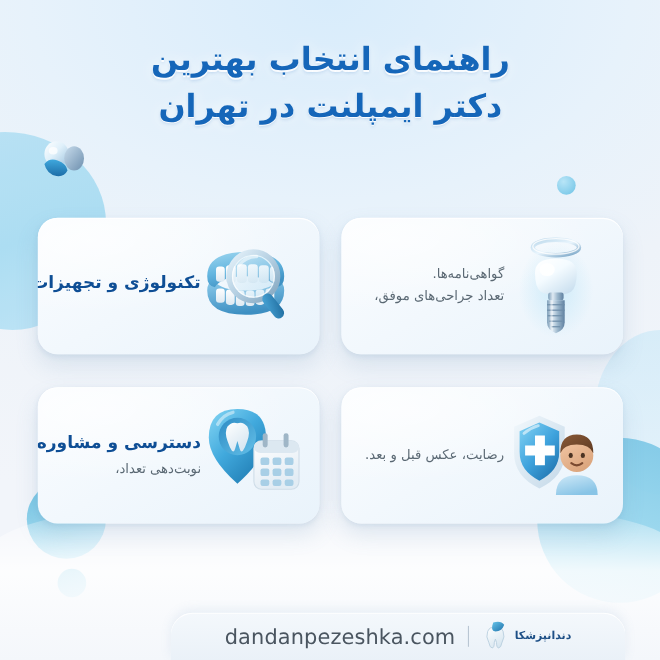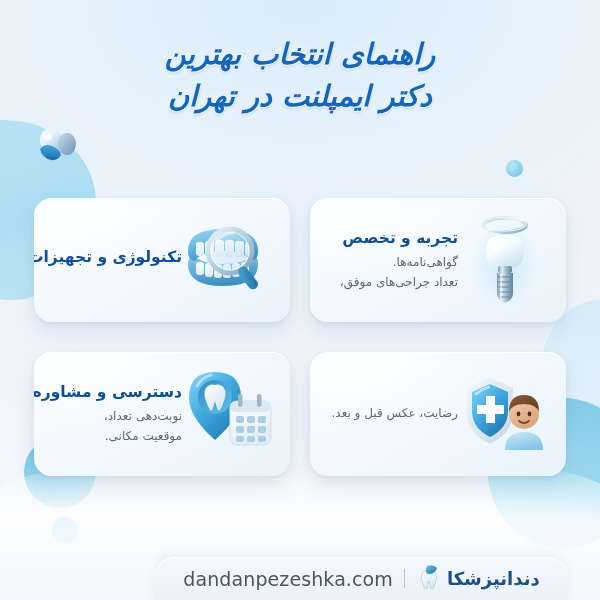--- a/index.html
+++ b/index.html
@@ -105,21 +105,20 @@
     font-weight: 700;
     font-size: 29px;
     line-height: 1.45;
     color: #1566b9;
     letter-spacing: -.2px;
     text-shadow:
       0 0 14px rgba(255,255,255,.85),
       0 1px 0 rgba(255,255,255,.9),
       0 2px 3px rgba(21,102,185,.22);
     white-space: nowrap;
-    font-style: italic;
   }
 
   
   .cards {
     position: absolute;
     top: 198px; left: 34px;
     width: 532px;
     display: grid;
     grid-template-columns: 256px 256px;
     grid-template-rows: 124px 124px;
@@ -196,21 +195,21 @@
     gap: 11px;
     direction: rtl;
   }
   .brand-fa {
     display: flex;
     align-items: center;
     gap: 5px;
     direction: rtl;
   }
   .brand-name {
-    font-size: 18px;
+    font-size: 10px;
     font-weight: 700;
     color: #1d4f86;
     letter-spacing: -.2px;
   }
   .footer-divider {
     width: 1px;
     height: 19px;
     background: #b9c6d3;
   }
   .brand-url {
@@ -307,21 +306,20 @@
             <path d="M29 65 h16"></path>
               <path d="M29 70 h16"></path>
               <path d="M29.5 75 h15"></path>
               <path d="M31 80 h12"></path>
               <path d="M33 85 h8"></path>
           </g>
           <path d="M33 61 v28" stroke="#ffffff" stroke-width="2" opacity=".45" fill="none"></path>
         </svg>
       </div>
       <div class="card-text">
-        <div class="card-title">تجربه و تخصص</div>
         <div class="card-desc">گواهی‌نامه‌ها.</div>
         <div class="card-desc">تعداد جراحی‌های موفق،</div>
       </div>
     </div>
 
     <div class="card">
       <div class="card-icon">
         <svg width="92" height="86" viewBox="0 0 92 86">
           <defs>
             <linearGradient id="gum1" x1="0" y1="0" x2="0.4" y2="1">
@@ -471,21 +469,20 @@
             <rect x="75" y="57" width="8" height="7" rx="2"></rect>
             <rect x="53" y="67" width="8" height="6" rx="2"></rect>
             <rect x="64" y="67" width="8" height="6" rx="2"></rect>
             <rect x="75" y="67" width="8" height="6" rx="2"></rect>
           </g>
         </svg>
       </div>
       <div class="card-text">
         <div class="card-title">دسترسی و مشاوره</div>
         <div class="card-desc">نوبت‌دهی تعداد،</div>
-        <div class="card-desc">موقعیت مکانی.</div>
       </div>
     </div>
 
   </div>
 
   <div class="footer-bar">
     <div class="brand-fa">
       <span class="brand-name">دندانپزشکا</span>
       <span>
         <svg width="26" height="26" viewBox="0 0 26 26">

